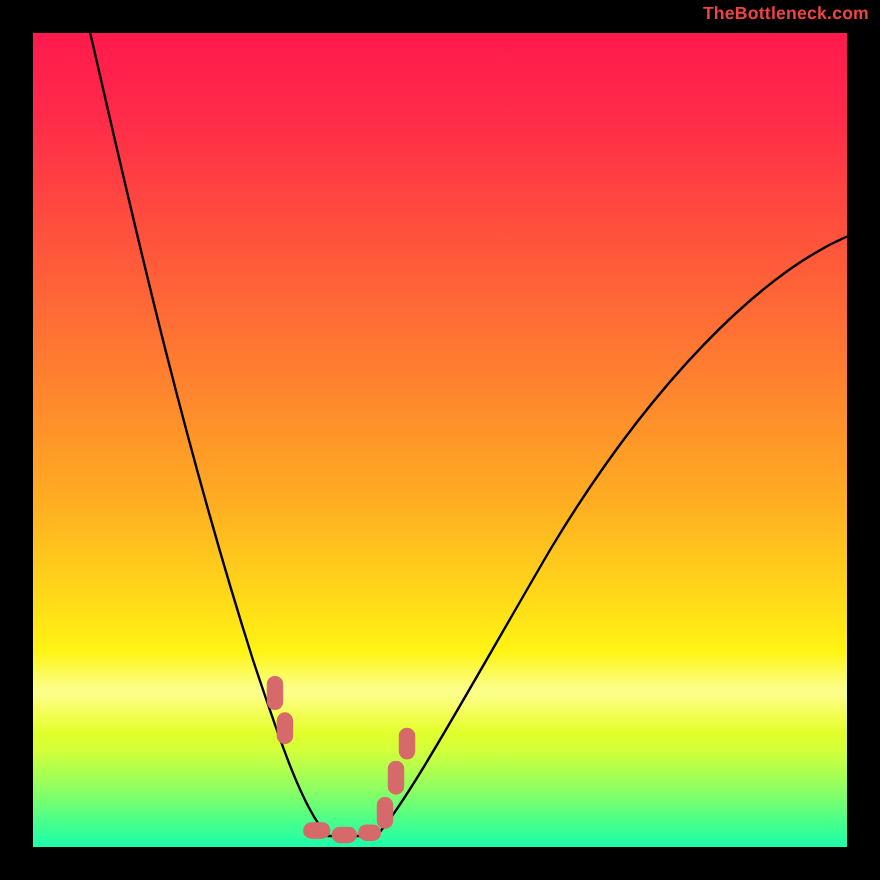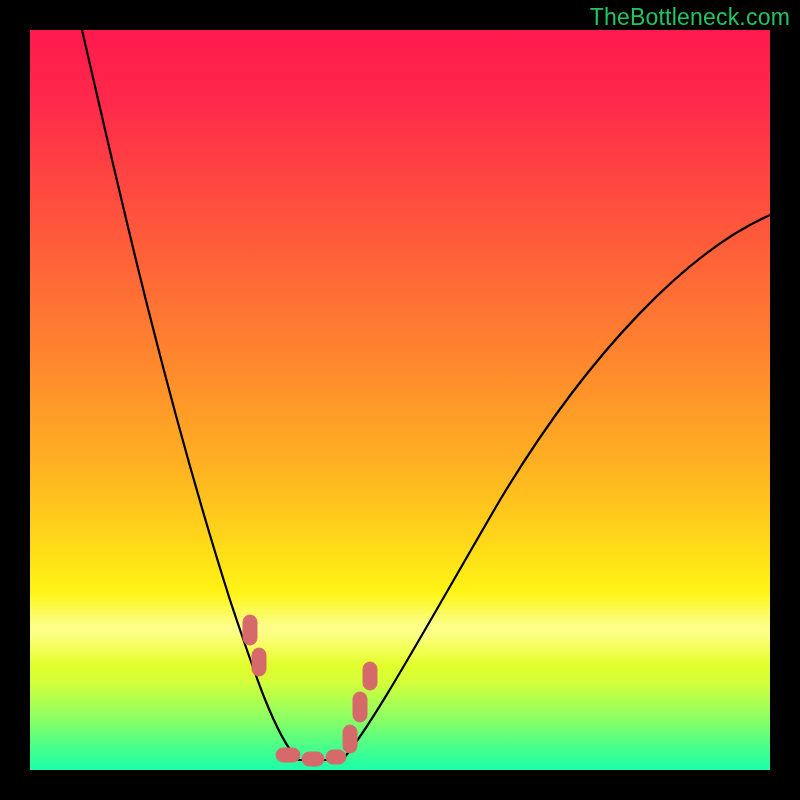--- a/index.html
+++ b/index.html
@@ -14,23 +14,23 @@
   .frame {
     position: relative;
     width: 800px;
     height: 800px;
     background: #000;
   }
   .watermark {
     position: absolute;
     top: 4px;
     right: 10px;
-    color: #22c55e;
-    font-size: 23px;
-    font-weight: 400;
+    color: #ef4444;
+    font-size: 16px;
+    font-weight: 700;
     letter-spacing: 0.2px;
     z-index: 10;
   }
   .plot {
     position: absolute;
     left: 30px;
     top: 30px;
     width: 740px;
     height: 740px;
     

